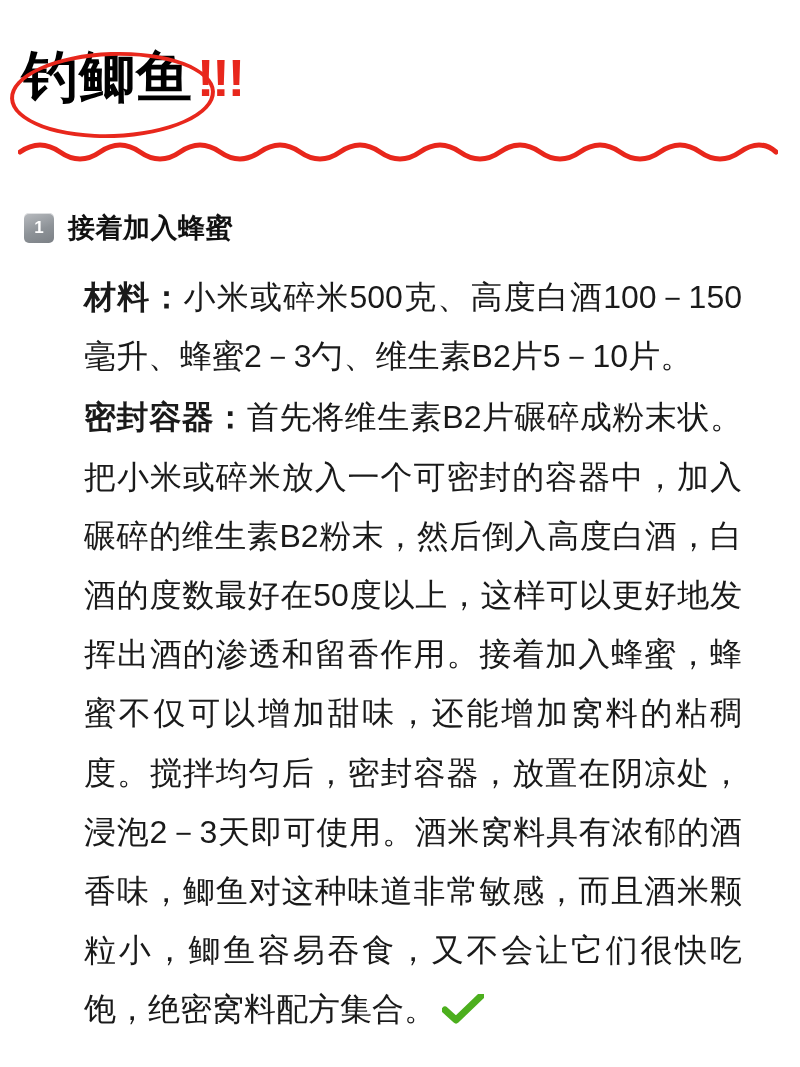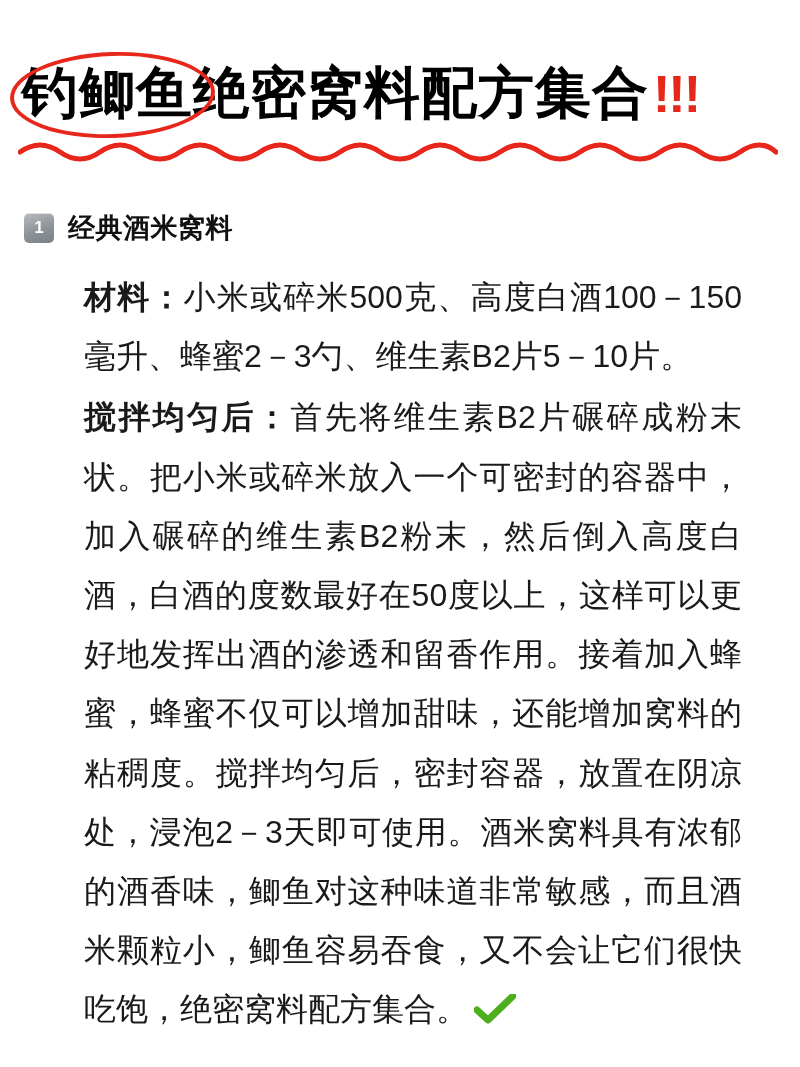--- a/index.html
+++ b/index.html
@@ -13,21 +13,21 @@
     background: #ffffff;
     font-family: "Liberation Sans", "DejaVu Sans", sans-serif;
     color: #1a1a1a;
     overflow: hidden;
     position: relative;
   }
 
   
   .title-block {
     position: relative;
-    padding: 64px 22px 0 22px;
+    padding: 48px 22px 0 22px;
     height: 170px;
   }
   .title-row {
     display: flex;
     align-items: baseline;
     white-space: nowrap;
   }
   .title-main {
     font-size: 56px;
     font-weight: bold;
@@ -108,39 +108,38 @@
     margin-left: 6px;
     transform: translateY(4px);
   }
 </style>
 </head>
 <body>
 
 <div class="title-block">
   <div class="title-row">
     <span class="title-main">钓鲫鱼</span>
-    <span class="title-main">绝密窝料配方集合</span>
     <span class="title-bangs">!!!</span>
   </div>
   <div class="ellipse-mark"></div>
   <svg class="wave-mark" viewBox="0 0 760 26" preserveAspectRatio="none">
     <path d="M2,16 Q22,2 42,16 T82,16 T122,16 T162,16 T202,16 T242,16 T282,16 T322,16 T362,16 T402,16 T442,16 T482,16 T522,16 T562,16 T602,16 T642,16 T682,16 T722,16 T758,16" fill="none" stroke="#e8271c" stroke-width="5" stroke-linecap="round"></path>
   </svg>
 </div>
 
 <div class="section">
   <div class="section-head">
     <div class="num-badge">1</div>
-    <div class="section-title">经典酒米窝料</div>
+    <div class="section-title">接着加入蜂蜜</div>
   </div>
 
   <p class="para">
     <b>材料：</b><span>小米或碎米500克、高度白酒100－150毫升、蜂蜜2－3勺、维生素B2片5－10片。</span>
   </p>
 
   <p class="para">
-    <b>搅拌均匀后：</b><span>首先将维生素B2片碾碎成粉末状。把小米或碎米放入一个可密封的容器中，加入碾碎的维生素B2粉末，然后倒入高度白酒，白酒的度数最好在50度以上，这样可以更好地发挥出酒的渗透和留香作用。接着加入蜂蜜，蜂蜜不仅可以增加甜味，还能增加窝料的粘稠度。搅拌均匀后，密封容器，放置在阴凉处，浸泡2－3天即可使用。酒米窝料具有浓郁的酒香味，鲫鱼对这种味道非常敏感，而且酒米颗粒小，鲫鱼容易吞食，又不会让它们很快吃饱，绝密窝料配方集合。</span><span class="check">
+    <b>密封容器：</b><span>首先将维生素B2片碾碎成粉末状。把小米或碎米放入一个可密封的容器中，加入碾碎的维生素B2粉末，然后倒入高度白酒，白酒的度数最好在50度以上，这样可以更好地发挥出酒的渗透和留香作用。接着加入蜂蜜，蜂蜜不仅可以增加甜味，还能增加窝料的粘稠度。搅拌均匀后，密封容器，放置在阴凉处，浸泡2－3天即可使用。酒米窝料具有浓郁的酒香味，鲫鱼对这种味道非常敏感，而且酒米颗粒小，鲫鱼容易吞食，又不会让它们很快吃饱，绝密窝料配方集合。</span><span class="check">
       <svg width="42" height="30" viewBox="0 0 42 30" aria-hidden="true">
         <path d="M3,16 L14,26 L39,2" fill="none" stroke="#4caf1d" stroke-width="7" stroke-linecap="round" stroke-linejoin="round"></path>
       </svg>
     </span>
   </p>
 </div>
 
 </body></html>

